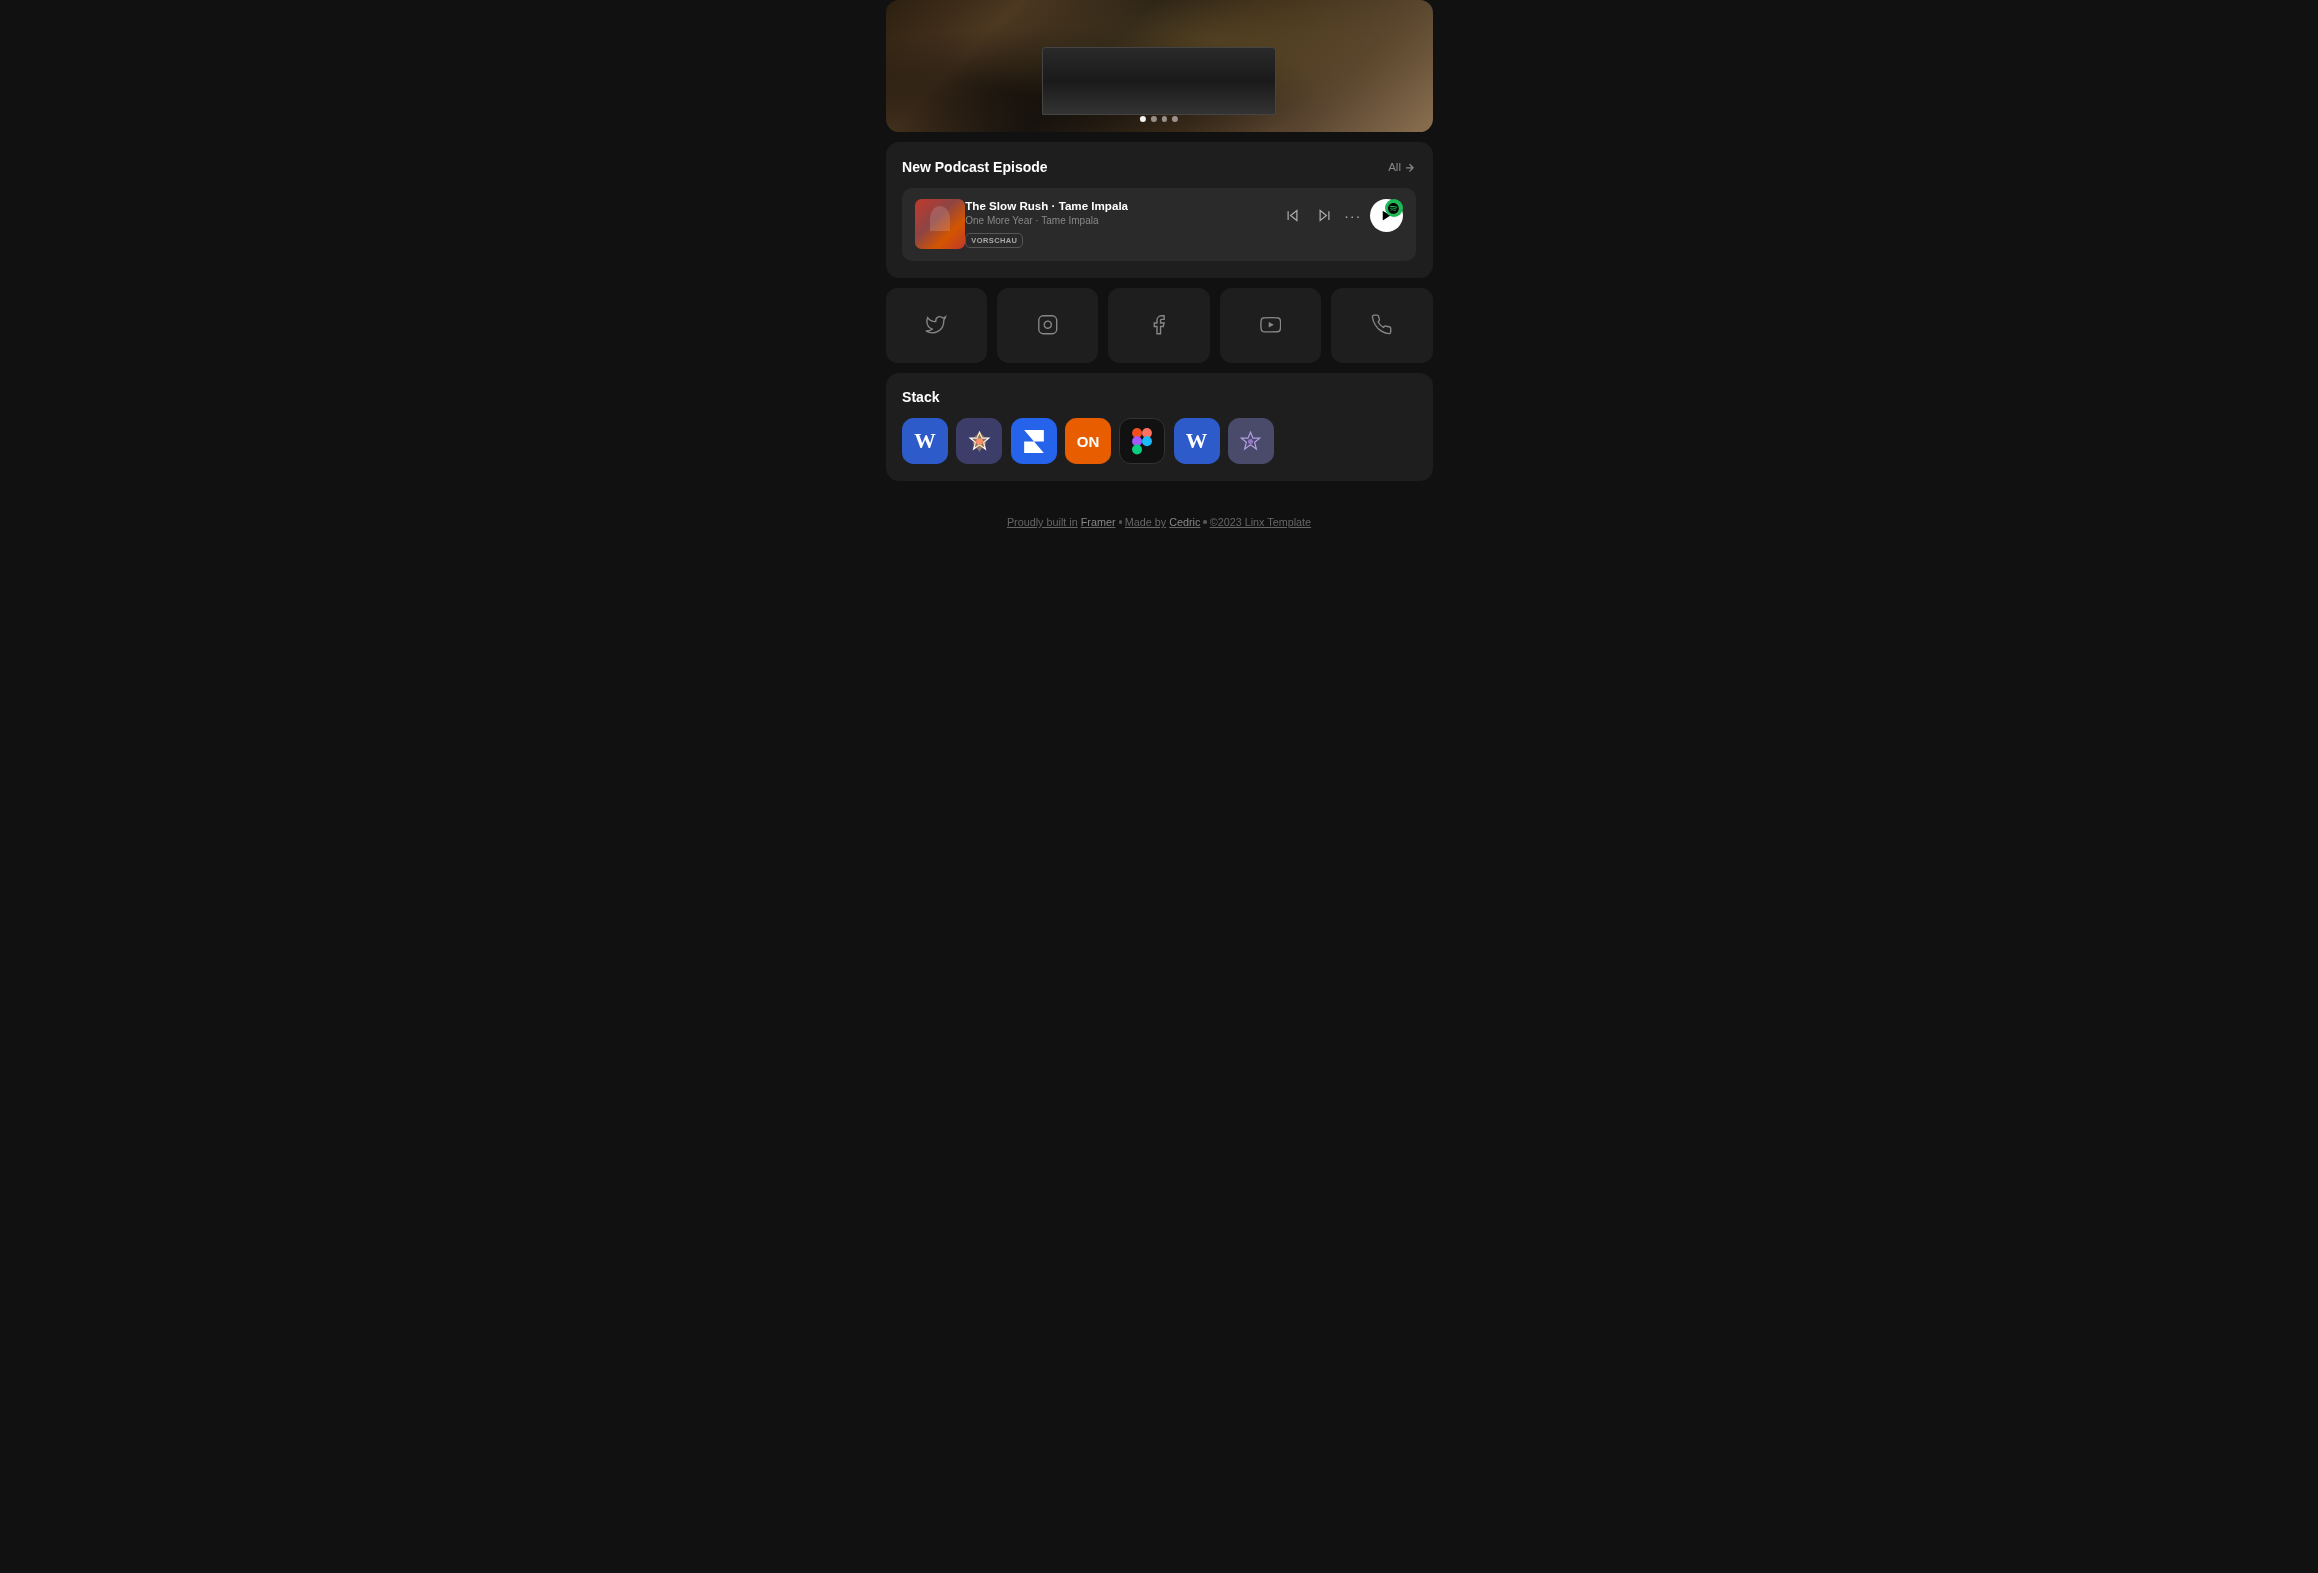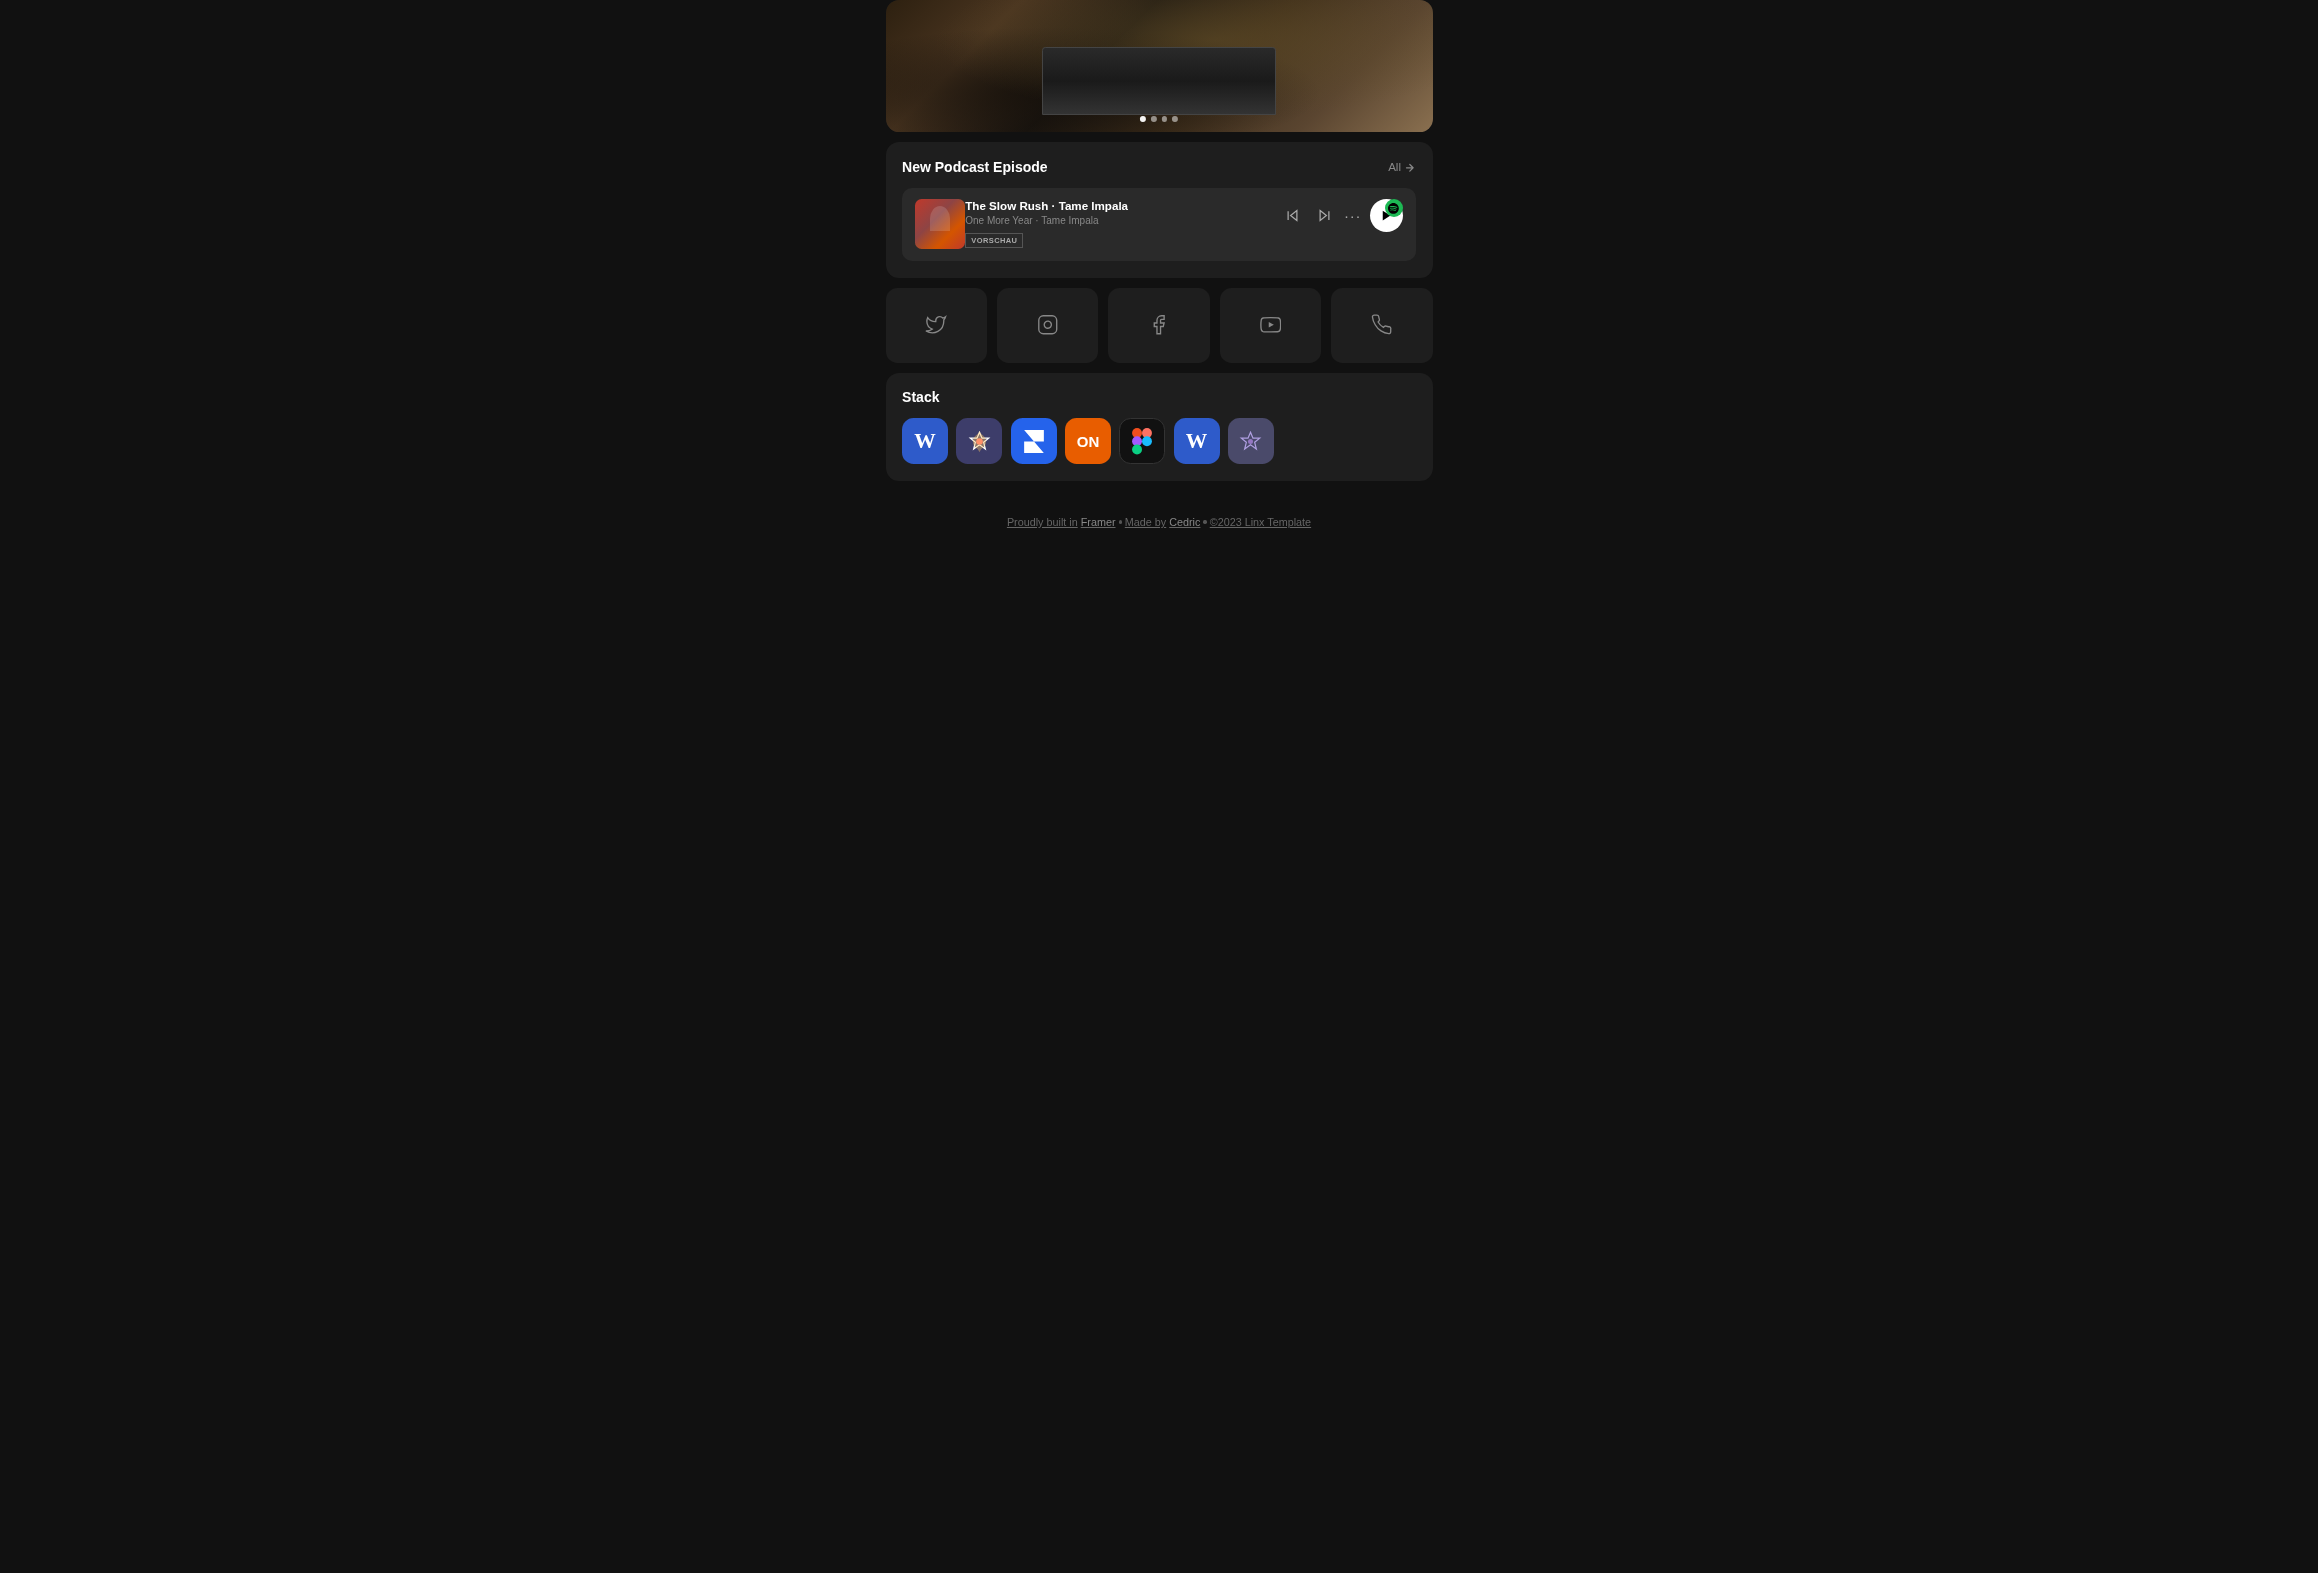--- a/index.html
+++ b/index.html
@@ -170,21 +170,21 @@
     }
 
     .vorschau-badge {
       display: inline-block;
       background: transparent;
       border: 0.8px solid #555;
       color: #aaa;
       font-size: 7.5px;
       font-weight: 700;
       padding: 1.7px 5px;
-      border-radius: 0;
+      border-radius: 5px;
       letter-spacing: 0.4px;
     }
 
     .player-controls {
       display: flex;
       align-items: center;
       gap: 8.3px;
     }
 
     .ctrl-btn {

